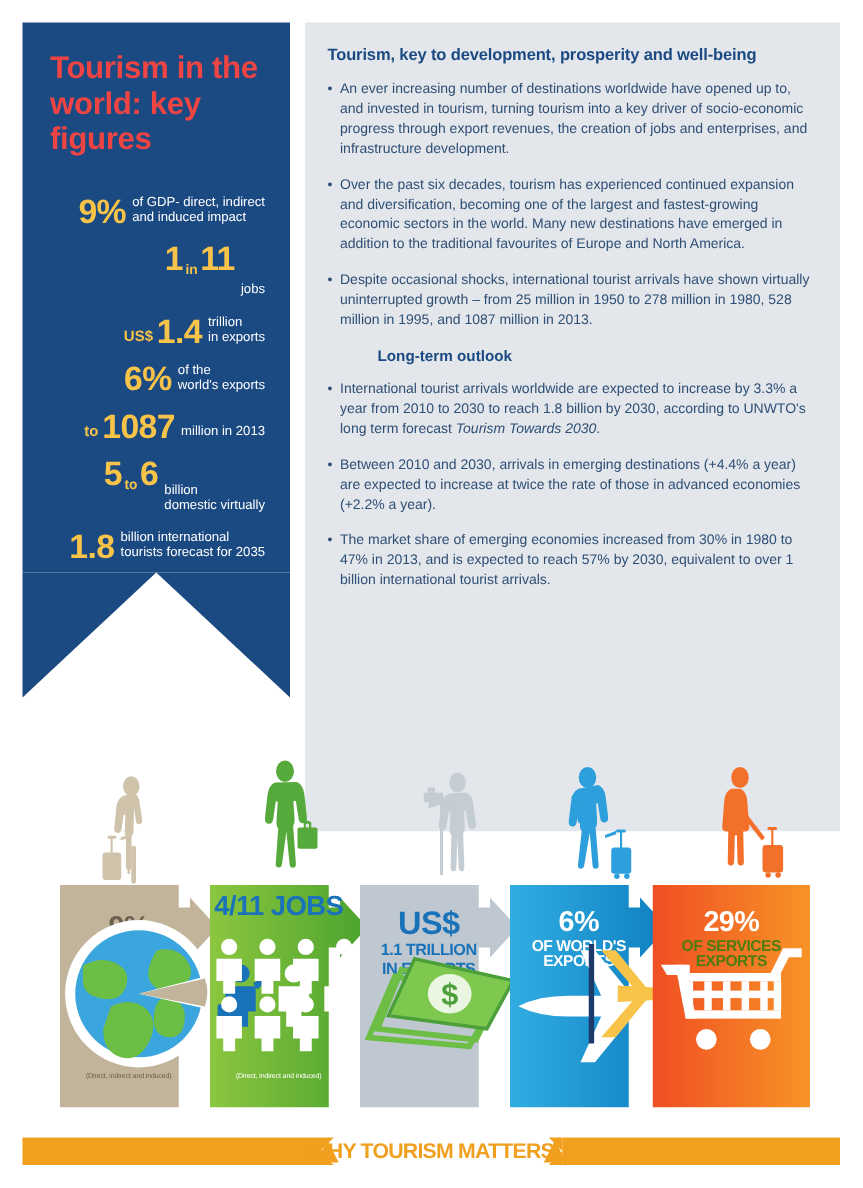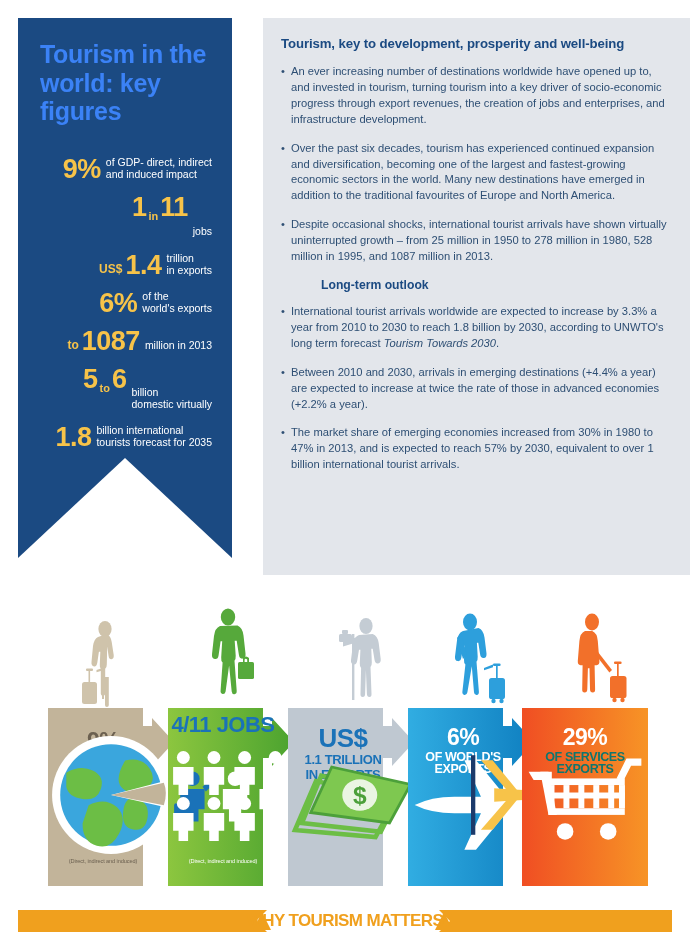--- a/index.html
+++ b/index.html
@@ -22,21 +22,21 @@
   }
   .pennant-tip {
     position: absolute; left: 0; top: 440px;
     width: 0; height: 0;
     border-left: 107px solid #1b4a82;
     border-right: 107px solid #1b4a82;
     border-bottom: 100px solid transparent;
   }
   .pennant-inner { position: absolute; left:0; top:0; width:214px; height:440px; padding: 22px 18px 0 22px; }
   .pennant-title {
-    color: #3b82f6; font-size: 25px; font-weight: bold;
+    color: #ef4444; font-size: 25px; font-weight: bold;
     line-height: 1.14; letter-spacing: -0.3px;
   }
   .figures { margin-top: 30px; }
   .fig-row {
     display: flex; align-items: baseline; justify-content: flex-end;
     margin-bottom: 11px; padding-right: 2px;
   }
   .fig-pre {
     color:#f7c349; font-size: 12px; font-weight: bold; margin-right: 3px;
     align-self: flex-end; padding-bottom: 3px; white-space: nowrap;
@@ -51,24 +51,23 @@
   }
   .fig-label {
     color:#ffffff; font-size: 10.5px; line-height: 1.18; margin-left: 5px;
     align-self: flex-end; padding-bottom: 2px; white-space: pre-line; text-align: left;
   }
   .fig-label.inline { padding-bottom: 3px; }
 
   
   .textpanel {
     position: absolute; left: 244px; top: 18px;
-    width: 428px; height: 557px;
+    width: 428px; height: 647px;
     background: #e3e6eb;
     padding: 18px 22px 10px 18px;
-    margin-left: 19px;
   }
   .tp-h {
     color:#1b4a82; font-size: 13.2px; font-weight: bold;
     margin-bottom: 13px; letter-spacing: -0.1px;
   }
   .tp-h2 {
     color:#1b4a82; font-size: 12.2px; font-weight: bold;
     margin: 4px 0 12px 0;
     padding-left: 40px;
   }
@@ -434,21 +433,21 @@
           <defs>
               <linearGradient id="g5" x1="0" y1="0" x2="1" y2="0">
             <stop offset="0%" stop-color="#f04e23"></stop>
                 <stop offset="100%" stop-color="#f79426"></stop>
           </linearGradient>
             </defs>
           <path d="M0 4 H126 V182 H0 Z" fill="url(#g5)"></path>
         </svg>
         <div class="col-content" style="padding-top:22px;width:126px;">
           <div class="col-big" style="color:#ffffff;">29%</div>
-          <div class="col-sub" style="color:#0f766e;white-space:pre-line;">OF SERVICES
+          <div class="col-sub" style="color:#4d7c0f;white-space:pre-line;">OF SERVICES
 EXPORTS</div>
           <div class="col-icon" style="margin-top:14px;">
             <svg width="76" height="56" viewBox="0 0 76 56">
               <g fill="#ffffff">
                 <path d="M4 14 h10 l4 0 0 5 -11 0 z"></path>
                 <path d="M11 14 l5 0 5 26 -5 0 z"></path>
                 <rect x="16" y="18" width="46" height="4"></rect>
                 <rect x="16" y="36" width="46" height="4"></rect>
                 <rect x="16" y="22" width="3.6" height="14"></rect>
                 <rect x="25" y="22" width="3.6" height="14"></rect>

